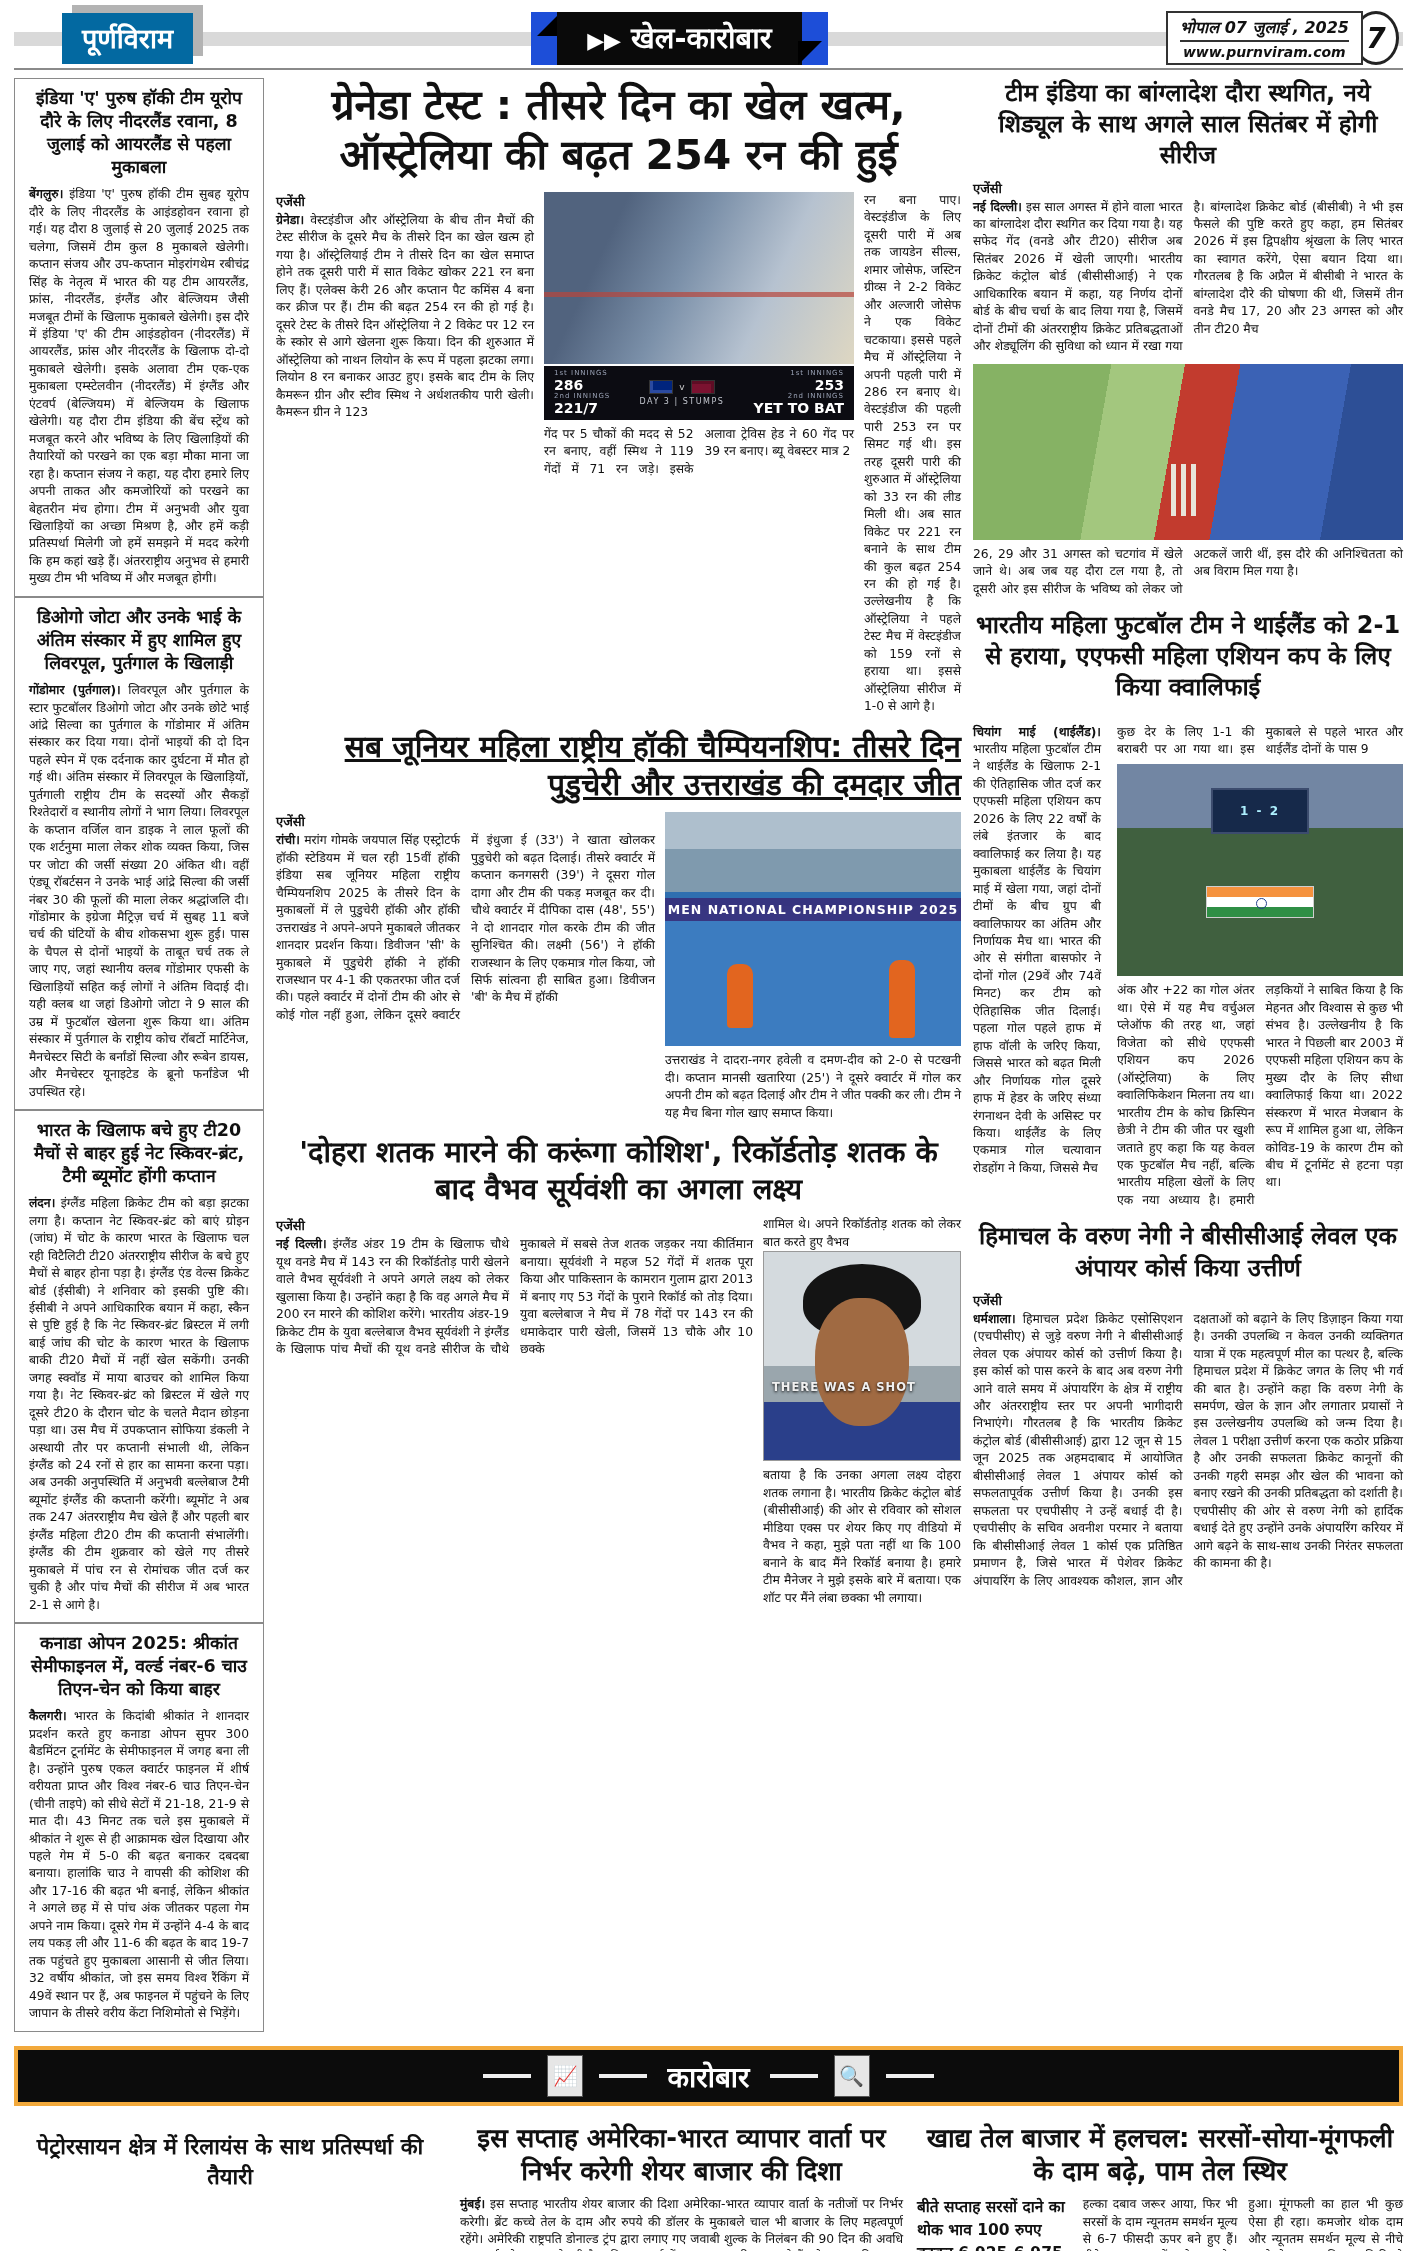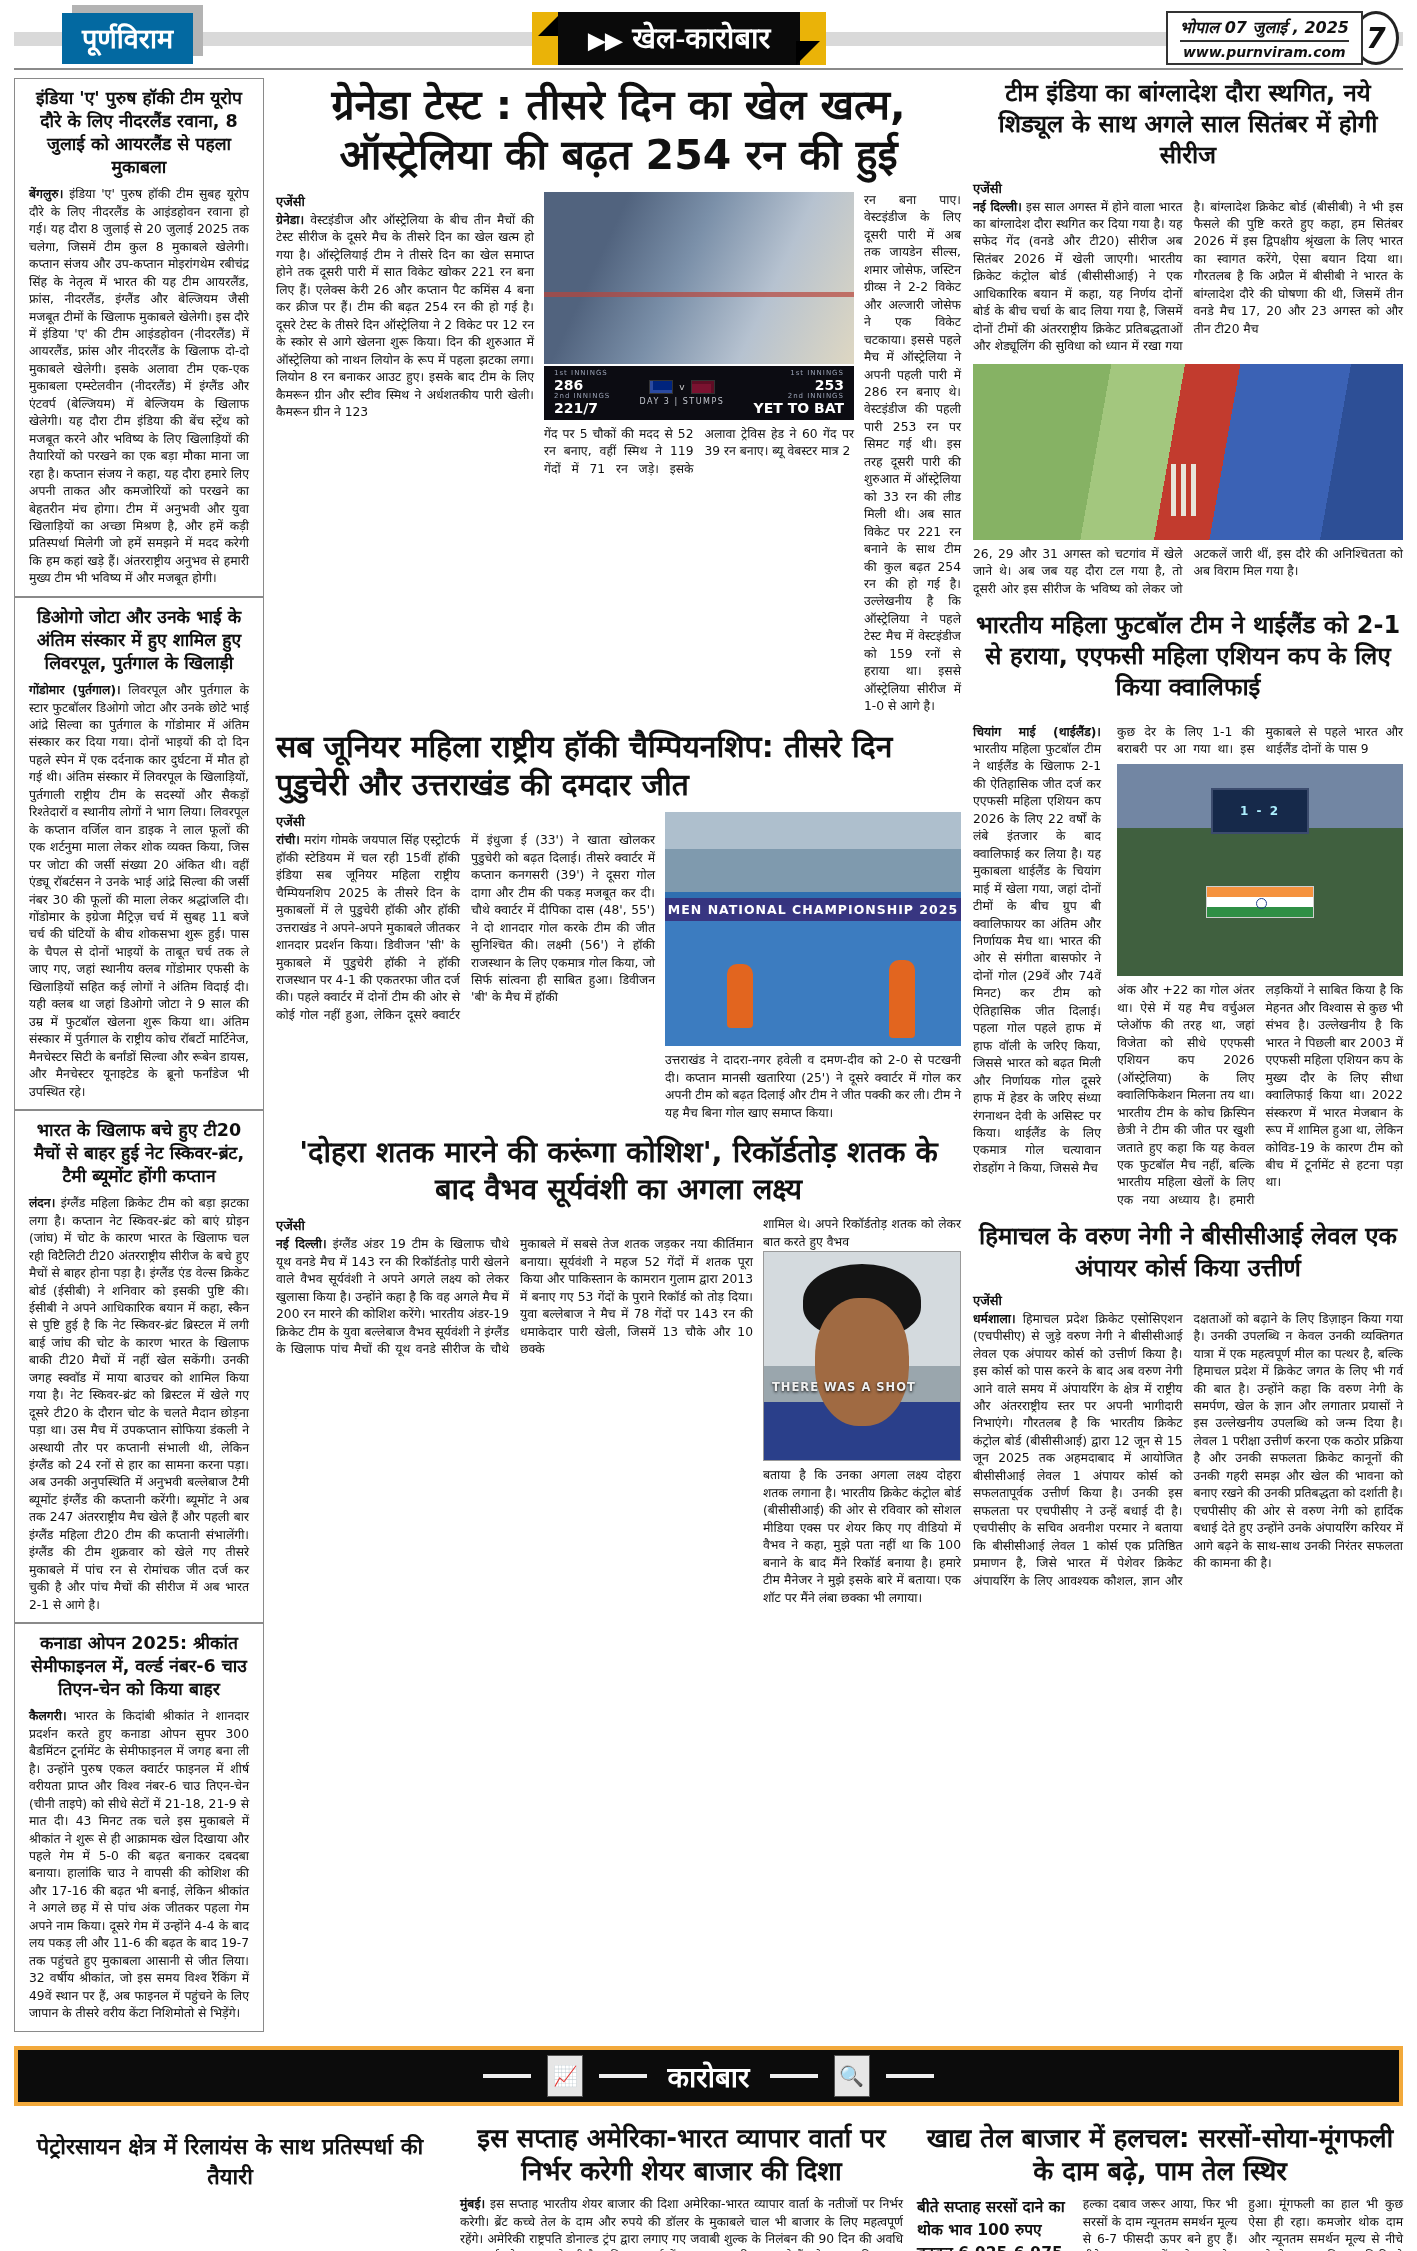--- a/index.html
+++ b/index.html
@@ -4,21 +4,21 @@
 <style>
   * { margin:0; padding:0; box-sizing:border-box; }
   html,body { background:#fff; }
   body { width:1417px; min-height:2251px; font-family:"DejaVu Sans",sans-serif; color:#111; }
   .page { padding:8px 14px 0; }
 
   
   .masthead { position:relative; height:62px; display:flex; align-items:center; justify-content:space-between; border-bottom:2px solid #8a8a8a; margin-bottom:8px; }
   .mh-band { position:absolute; left:0; right:0; top:24px; height:14px; background:#d9d9d9; }
   .logo { position:relative; z-index:2; background:#0369a1; color:#fff; font-size:27px; font-weight:bold; padding:6px 20px 8px; box-shadow:10px -8px 0 #b3b3b3; margin-left:48px; }
-  .section-plate { position:relative; z-index:2; display:flex; align-items:flex-end; background:#eab308; padding:0 6px;font-family:Liberation Serif, serif; }
+  .section-plate { position:relative; z-index:2; display:flex; align-items:flex-end; background:#1d4ed8; padding:0 6px; }
   .tri { width:0; height:0; border-style:solid; }
   .tri-l { border-width:0 0 24px 24px; border-color:transparent transparent #000 transparent; margin-right:-4px; align-self:flex-start; }
   .tri-r { border-width:24px 24px 0 0; border-color:#000 transparent transparent transparent; margin-left:-4px; align-self:flex-end; }
   .sec-box { background:#0a0a0a; color:#fff; font-size:29px; font-weight:bold; padding:5px 30px 9px; }
   .dbl-arrow { font-size:22px; margin-right:10px; }
   .date-wrap { position:relative; z-index:2; display:flex; align-items:center; margin-right:4px;font-style:italic; }
   .date-box { border:2px solid #333; background:#fff; padding:3px 12px; text-align:center; z-index:2; }
   .date-line { font-weight:bold; font-size:16px; border-bottom:2px solid #333; padding-bottom:2px; white-space:nowrap; }
   .website { font-weight:bold; font-size:14px; padding-top:2px; }
   .page-circle { width:46px; height:54px; border:3px solid #222; border-radius:50%; display:flex; align-items:center; justify-content:center; font-size:28px; font-weight:bold; background:#fff; margin-left:-10px; }
@@ -49,21 +49,21 @@
   .sc-val { font-size:14px; font-weight:bold; }
   .sc-mid { text-align:center; }
   .flags { display:flex; align-items:center; justify-content:center; }
   .flag { width:24px; height:14px; display:inline-block; border:1px solid #333; }
   .flag.aus { background:#00247d; box-shadow:inset 3px -3px 0 #2b4aa0; }
   .flag.wi { background:#7b1230; box-shadow:inset -3px 3px 0 #5e0d24; }
   .vs { font-size:9px; margin:0 6px; color:#ccc; }
   .sc-status { font-size:8px; color:#c3c7cf; letter-spacing:1.5px; margin-top:3px; }
   .mcaption { margin-top:6px; }
 
-  .h-mid { font-size:30px; font-weight:bold; text-align:left; line-height:1.28; margin:12px 0 8px; }
+  .h-mid { font-size:30px; font-weight:bold; text-align:right; line-height:1.28; margin:12px 0 8px;text-decoration:underline; }
   .hk-flex { display:flex; gap:10px; }
   .hk-text { flex:1; }
   .hk-photo-col { width:296px; }
   .hockeyp { height:234px; background:linear-gradient(#aebfcd 0 16%, #7f9aae 16% 34%, #2f6fb0 34% 40%, #3c7cc0 40% 100%); }
   .hp-banner { position:absolute; top:86px; left:0; right:0; background:rgba(56,44,120,.88); color:#fff; font-size:12.5px; font-weight:bold; text-align:center; padding:4px 0; letter-spacing:1px; }
   .hp-player { position:absolute; bottom:18px; width:26px; height:64px; border-radius:10px 10px 4px 4px; background:#e2651f; }
   .hp-p1 { left:62px; } .hp-p2 { right:46px; bottom:8px; height:78px; }
   .hk-caption { margin-top:6px; }
 
   .h-v { font-size:29px; font-weight:bold; text-align:center; line-height:1.28; margin:12px 0 8px; }

